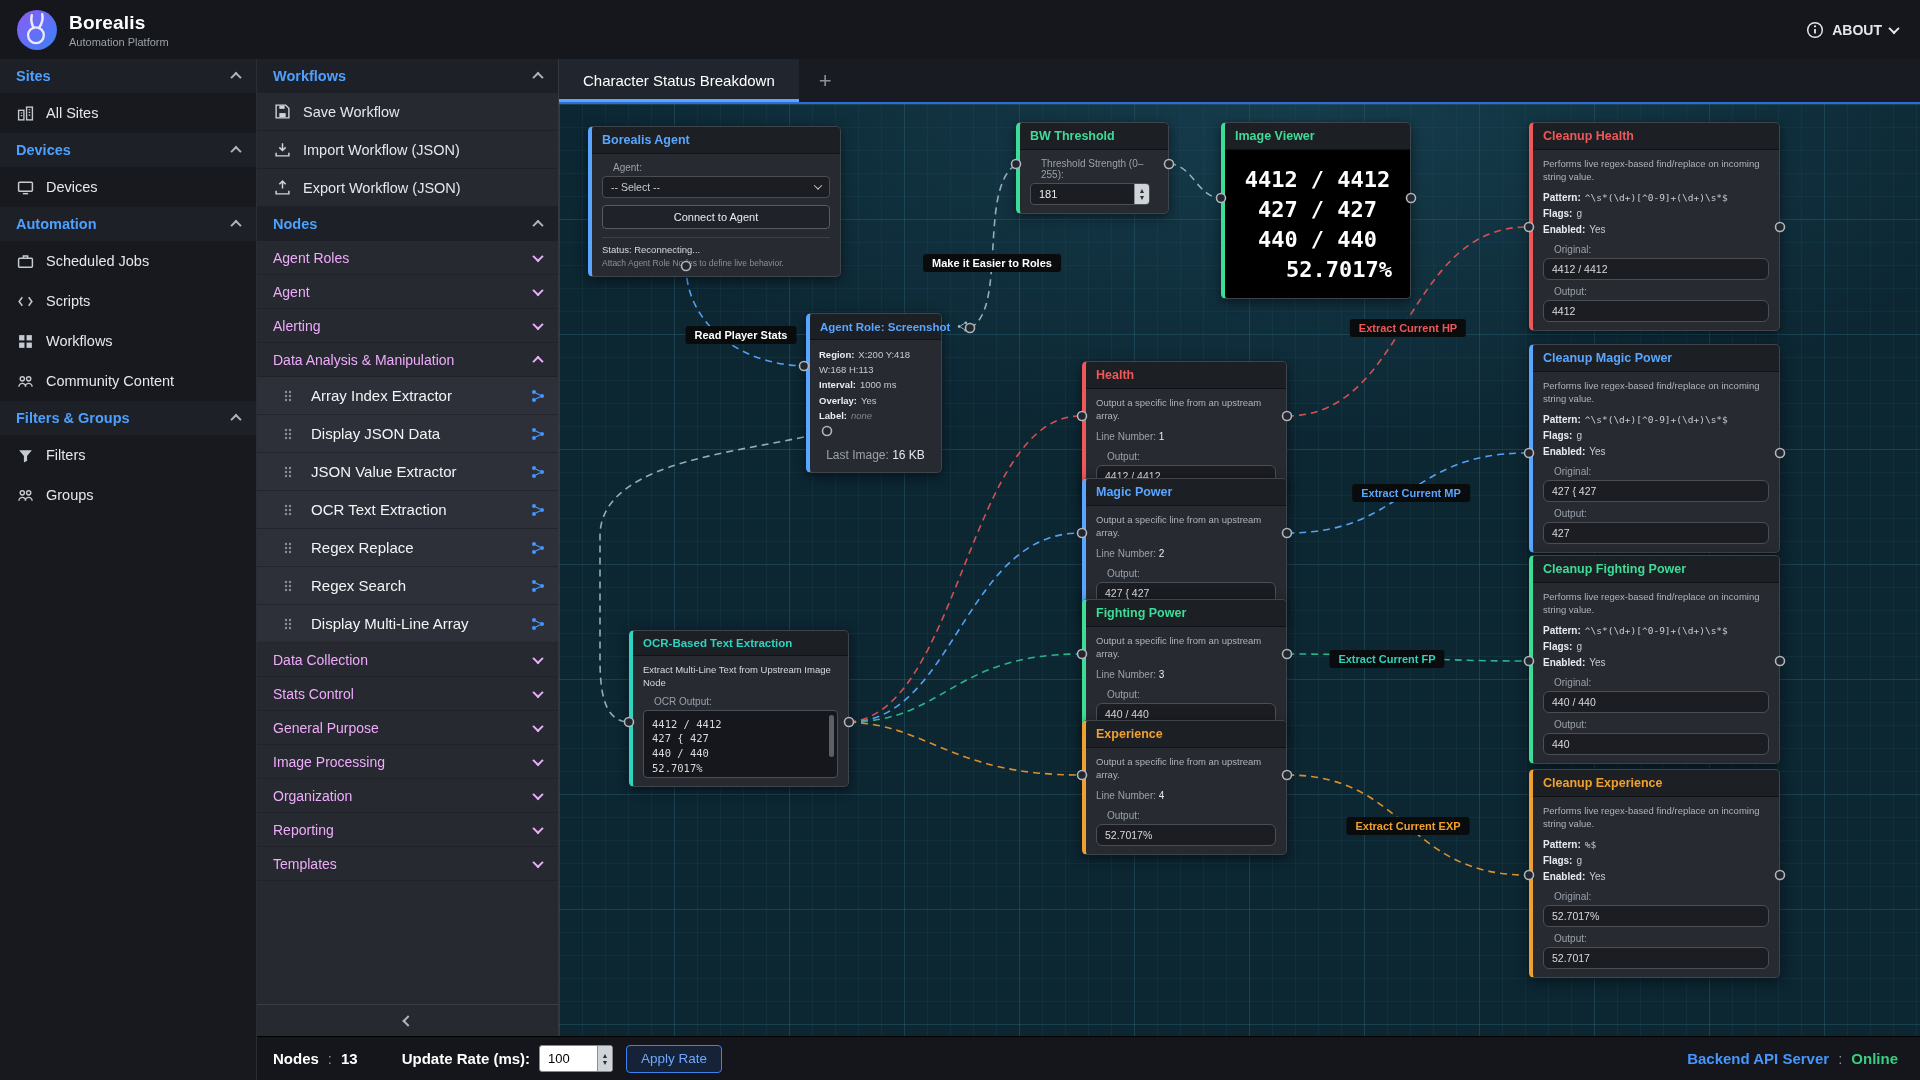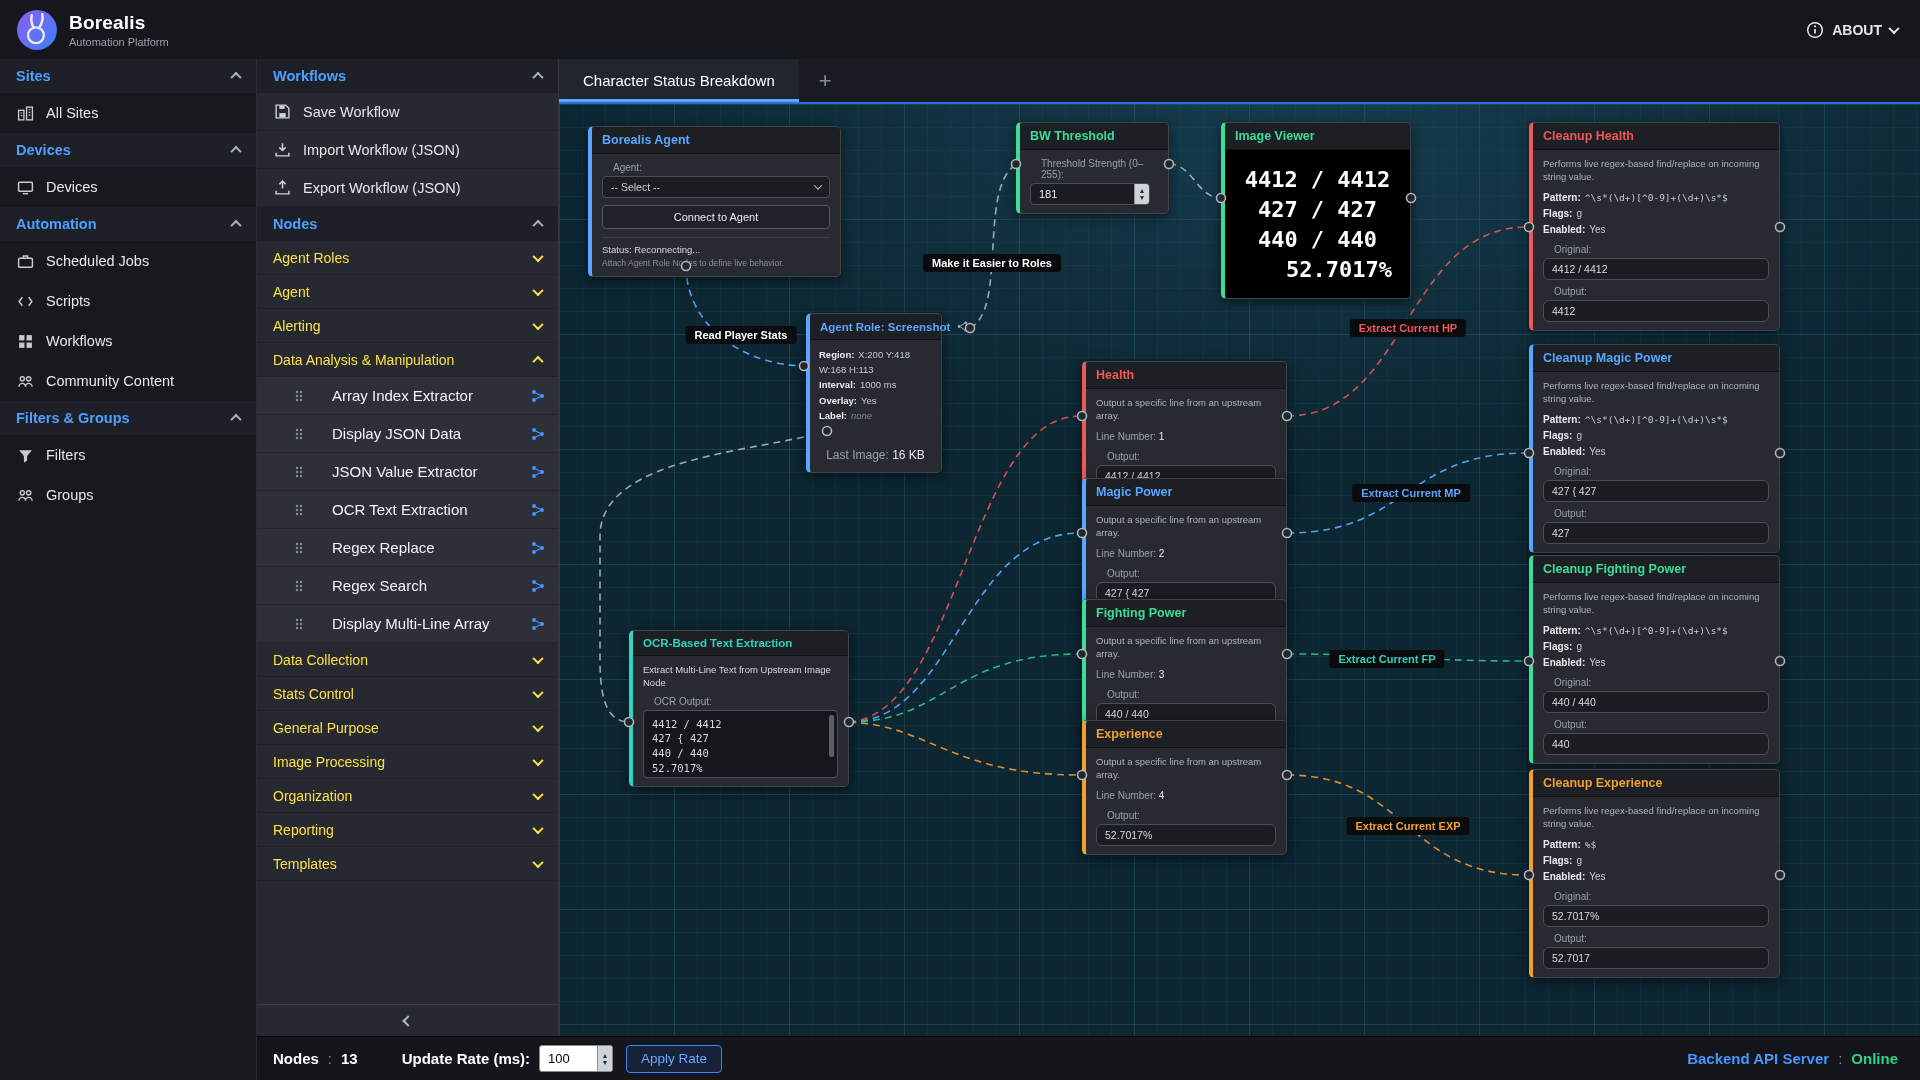--- a/index.html
+++ b/index.html
@@ -44,22 +44,22 @@
 
   
   .p-header{height:34px;background:#1d2026;display:flex;align-items:center;justify-content:space-between;
     padding:0 16px;cursor:pointer}
   .p-header-label{font-size:14.5px;font-weight:bold;color:#4da0ff}
   .p-header .chev{color:#aeb4bb}
   .p-action{height:38px;display:flex;align-items:center;gap:12px;padding:0 16px;font-size:14.5px;
     color:#e4e7eb;border-bottom:1px solid rgba(0,0,0,.18);cursor:pointer}
   .p-action .icn{width:18px;color:#cfd4da}
   .cat{height:34px;display:flex;align-items:center;justify-content:space-between;padding:0 16px;
-    font-size:14px;color:#fde047;border-bottom:1px solid rgba(0,0,0,.15);cursor:pointer}
-  .n-item{height:38px;display:flex;align-items:center;gap:28px;padding:0 12px 0 37px;background:#2d3038;
+    font-size:14px;color:#f0abfc;border-bottom:1px solid rgba(0,0,0,.15);cursor:pointer}
+  .n-item{height:38px;display:flex;align-items:center;gap:18px;padding:0 12px 0 26px;background:#2d3038;
     border-bottom:1px solid rgba(0,0,0,.22);cursor:grab}
   .n-item-label{flex:1;font-size:15px;color:#f2f4f6}
   .n-item .drag{color:#8a9097}
   .n-item .hub{color:#4596ff}
   .s2-spacer{flex:1}
   .collapse-row{height:32px;border-top:1px solid #3a3d44;display:flex;align-items:center;justify-content:center;
     color:#aeb4bb;cursor:pointer}
 
   
   .tabbar{height:45px;background:#181b21;display:flex;align-items:flex-end;border-bottom:2px solid #2e6bd6;flex:0 0 auto}

